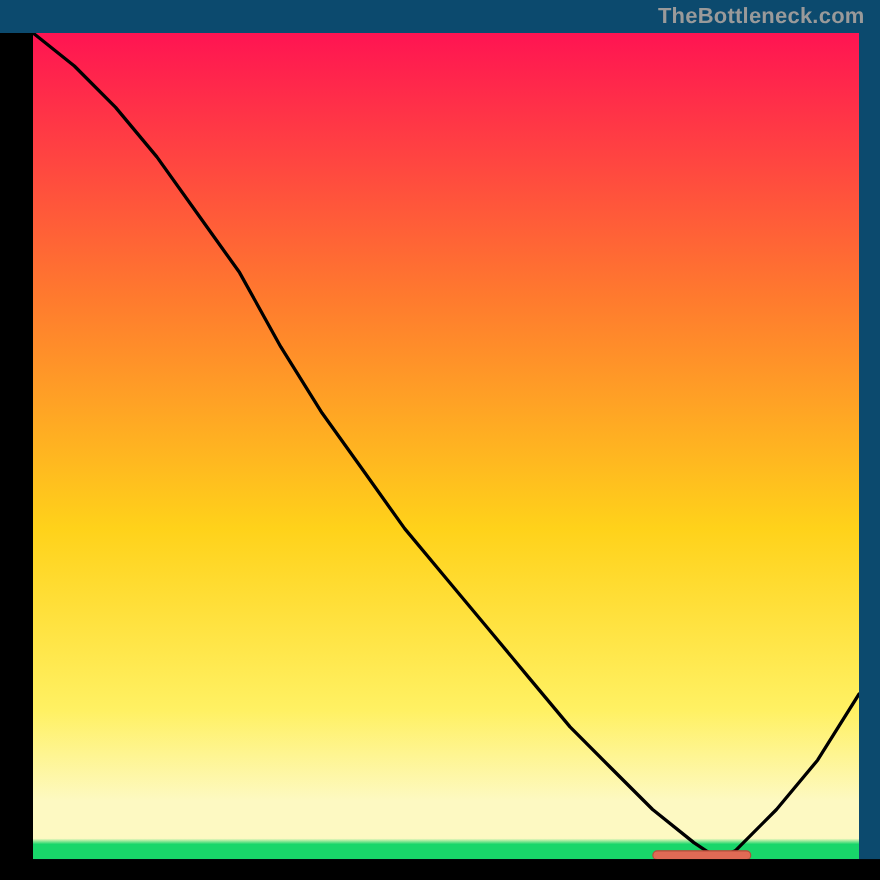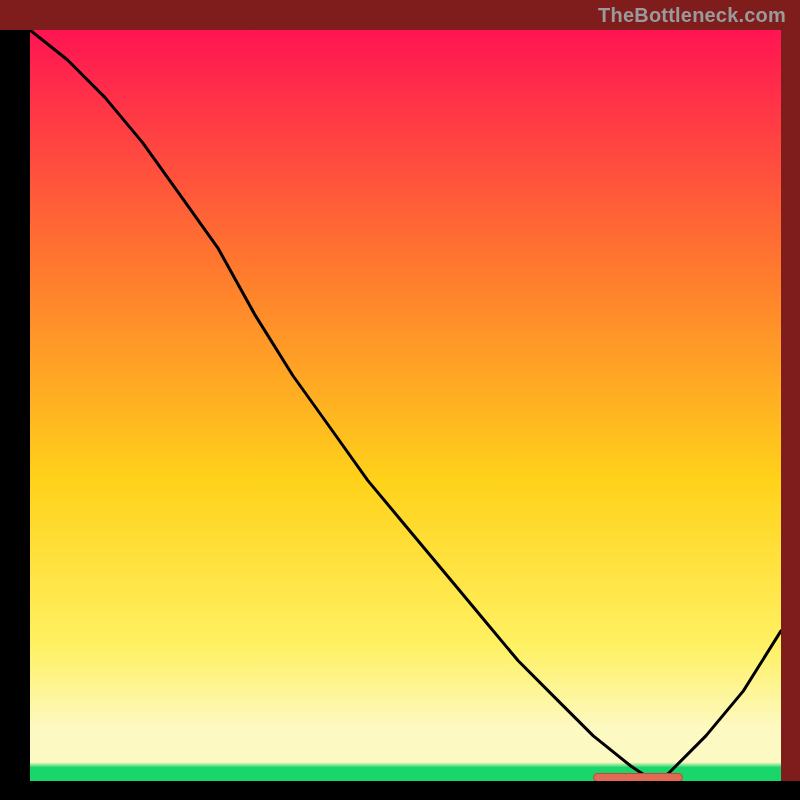--- a/index.html
+++ b/index.html
@@ -1,21 +1,21 @@
 <!DOCTYPE html>
 <html><head>
 <meta charset="utf-8">
 <style>
   * { margin: 0; padding: 0; box-sizing: border-box; }
   html, body { width: 800px; height: 800px; overflow: hidden; background: #000; }
   .stage {
     position: relative;
     width: 800px;
     height: 800px;
-    background: #7f1d1d;
+    background: #0c4a6e;
   }
   .watermark {
     position: absolute;
     top: 4px;
     right: 14px;
     color: #9a9a9a;
     font-family: Arial, Helvetica, sans-serif;
     font-size: 20px;
     font-weight: 600;
     letter-spacing: 0.2px;

